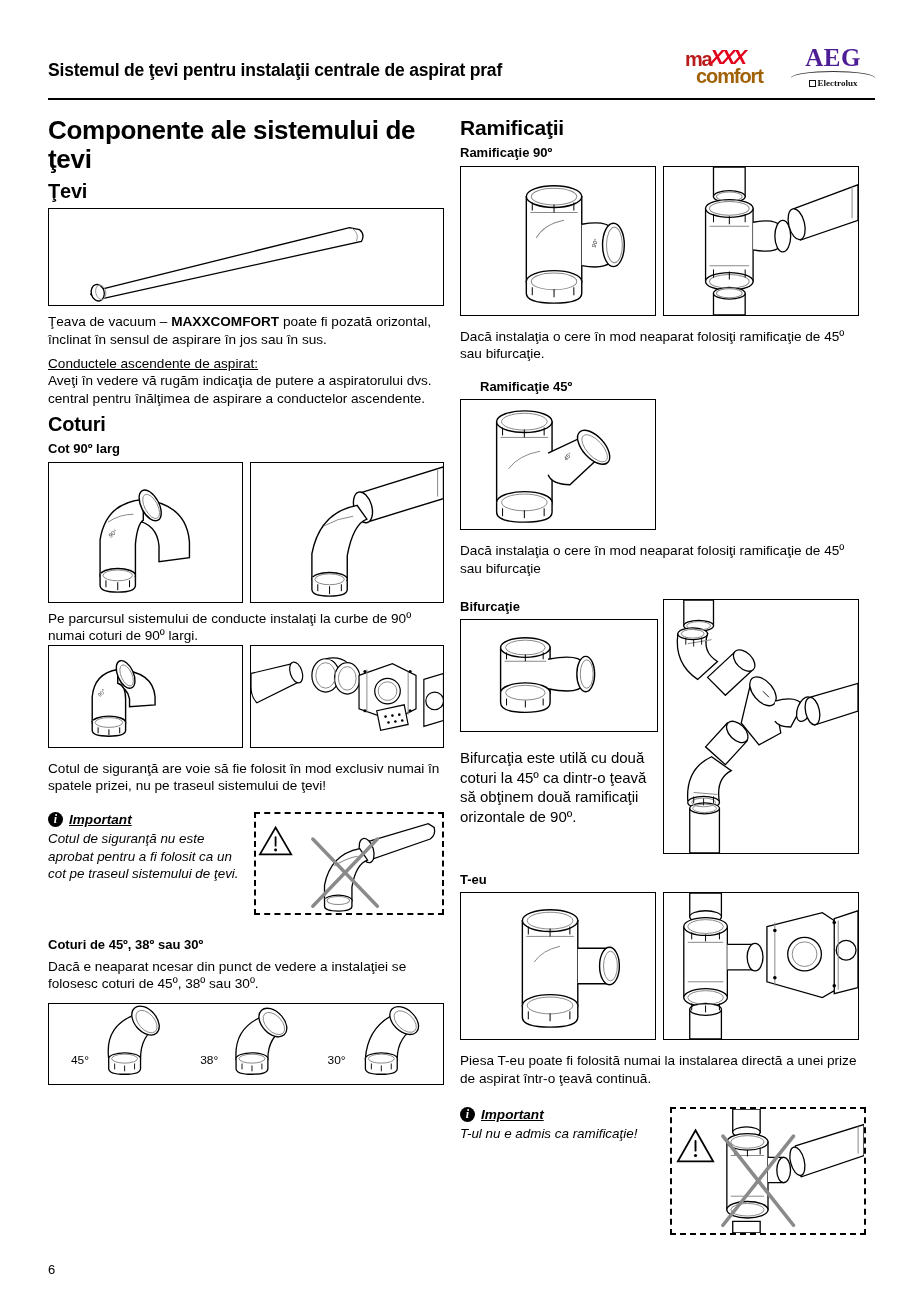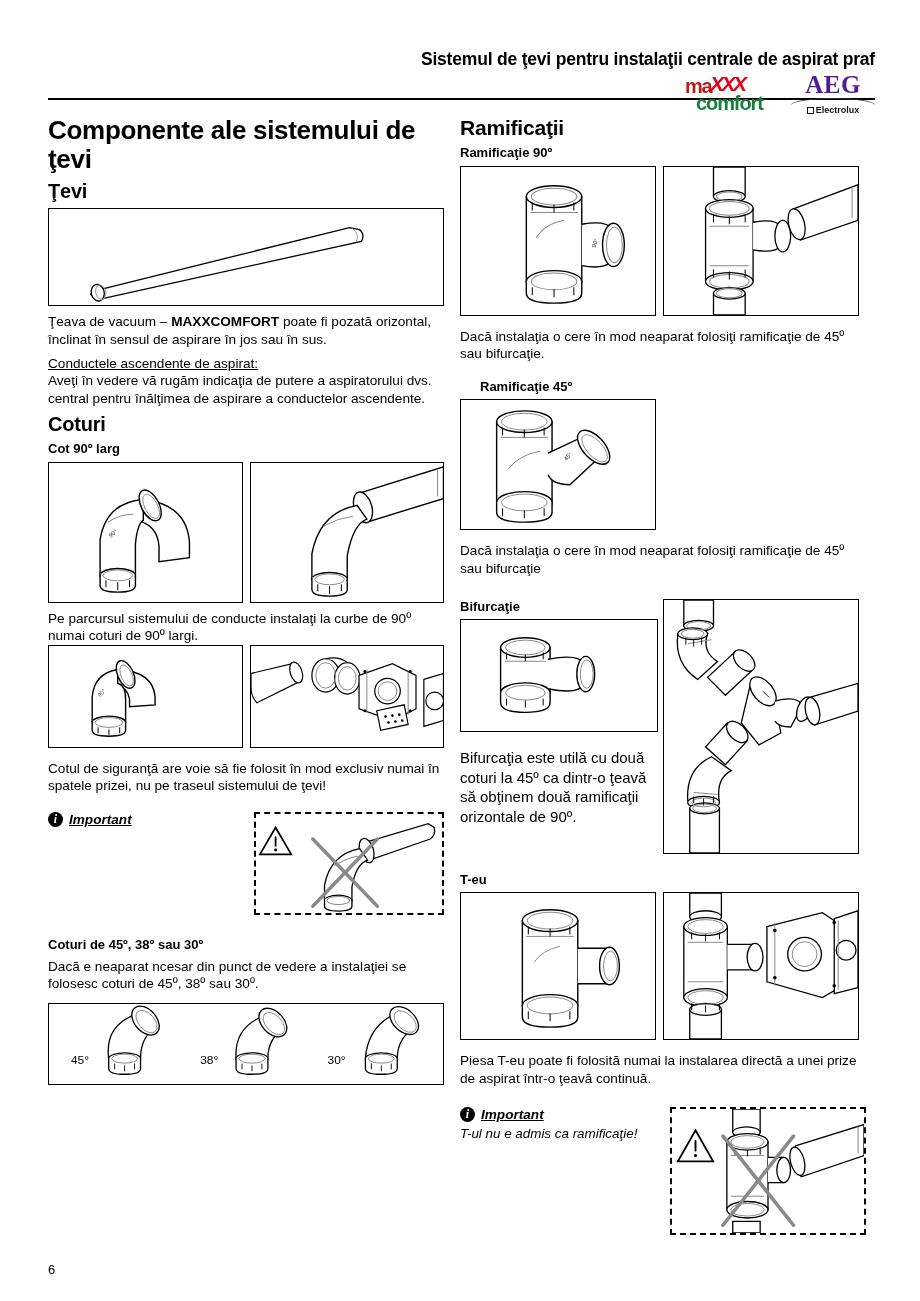--- a/index.html
+++ b/index.html
@@ -18,24 +18,23 @@
   .page {
     position: absolute;
     left: 0; top: 0;
     width: 920px; height: 1301px;
     padding: 40px 45px 0 48px;
   }
 
   
   .header {
     display: flex;
-    align-items: flex-end;
+    align-items: center;
     justify-content: space-between;
     height: 52px;
-    flex-direction: column;
   }
   .header-title {
     font-size: 17.5px;
     font-weight: bold;
     letter-spacing: -0.2px;
     padding-top: 9px;
     white-space: nowrap;
   }
   .logos { display: flex; align-items: flex-start; gap: 14px; padding-top: 2px; }
 
@@ -48,37 +47,37 @@
     font-size: 20px; font-weight: bold; letter-spacing: -1.2px;
     color: #b91c1c; position: absolute; left: 0; top: 4px;
   }
   .logo-maxx .xxx {
     position: absolute; left: 25px; top: 1px;
     font-size: 21px; font-weight: bold; font-style: italic;
     color: #e2001a; letter-spacing: -2.5px;
   }
   .logo-maxx .l2 {
     font-size: 20px; font-weight: bold; letter-spacing: -1.1px;
-    color: #15803d; position: absolute; left: 11px; top: 21px;
+    color: #a16207; position: absolute; left: 11px; top: 21px;
   }
   .logo-aeg {
     width: 84px; text-align: center; line-height: 1;
   }
   .logo-aeg .aeg {
     font-family: "Liberation Serif", serif;
     font-size: 25px; font-weight: bold; color: #4c1d95;
     letter-spacing: 0.5px;
   }
   .logo-aeg .arc {
     height: 7px; margin: 1px 0 1px 0;
     border-top: 1.2px solid #333;
     border-radius: 50% / 100% 100% 0 0;
   }
   .logo-aeg .elx {
-    font-family: Liberation Sans, sans-serif;
+    font-family: Liberation Serif, serif;
     font-size: 9px; font-weight: bold; color: #111;
     white-space: nowrap;
   }
   .logo-aeg .elx .sq {
     display: inline-block; width: 7px; height: 7px;
     border: 1px solid #111; margin-right: 2px;
     position: relative; top: 1px;
     font-size: 5px; line-height: 5px; text-align: center;
   }
 
@@ -319,20 +318,21 @@
       </div>
 
       <p class="body" style="margin-top:12px;">Cotul de siguranţă are voie să fie folosit în mod exclusiv numai în spatele prizei, nu pe traseul sistemului de ţevi!</p>
 
       <div class="note-row" style="margin-top:18px;">
         <div class="note-txt" style="width:196px;">
           <div class="note-head">
             <span class="info-icon">i</span>
             <span class="note-title">Important</span>
           </div>
+          <div class="note-body">Cotul de siguranţă nu este aprobat pentru a fi folosit ca un cot pe traseul sistemului de ţevi.</div>
         </div>
         <div class="dashbox" style="width:190px;height:103px;">
           <svg class="ill" viewBox="0 0 190 103" preserveAspectRatio="none">
             <g fill="#fff" stroke="#000" stroke-width="1.7">
               <path d="M20 14 L36 42 L4 42 Z"></path>
             </g>
             <g stroke="#000" stroke-width="1.8" stroke-linecap="round">
               <path d="M20 24 L20 33"></path>
             </g>
             <circle cx="20" cy="37.5" r="1.5" fill="#000"></circle>

